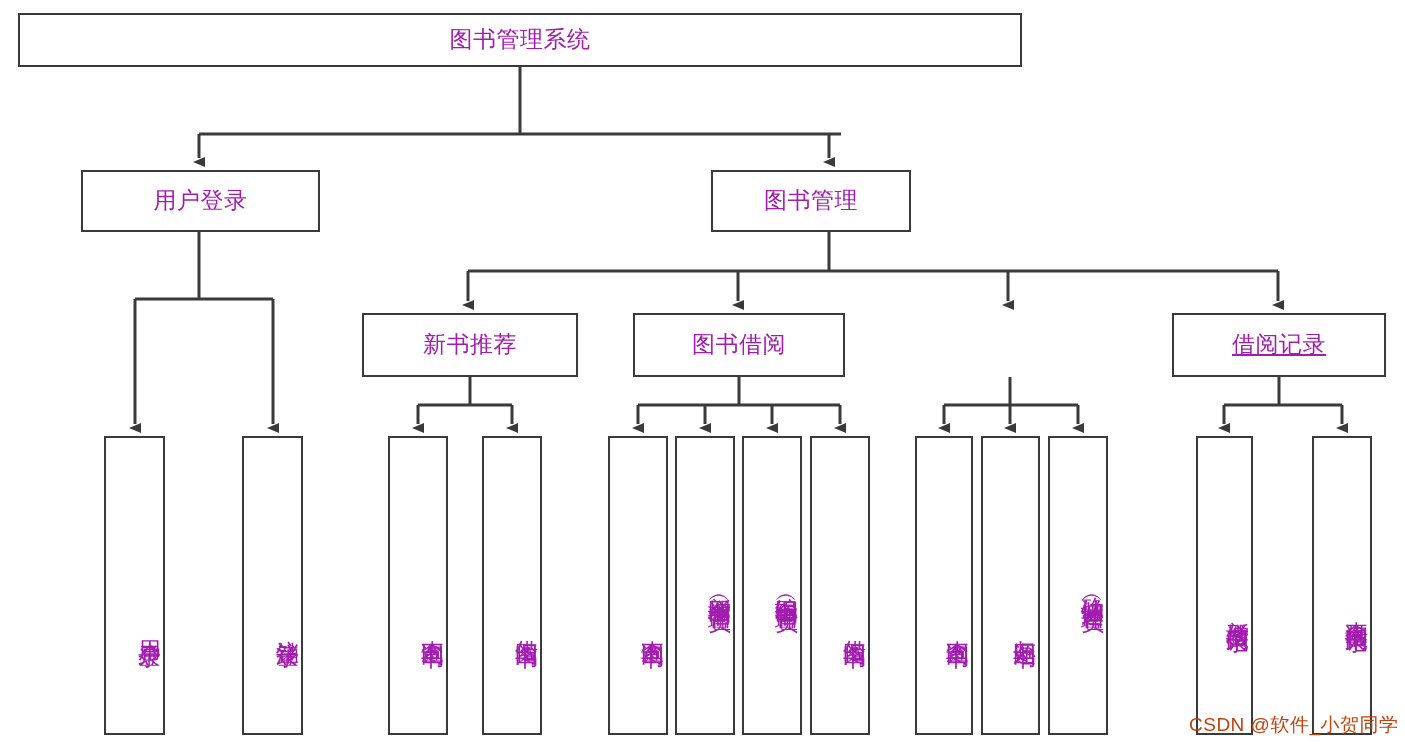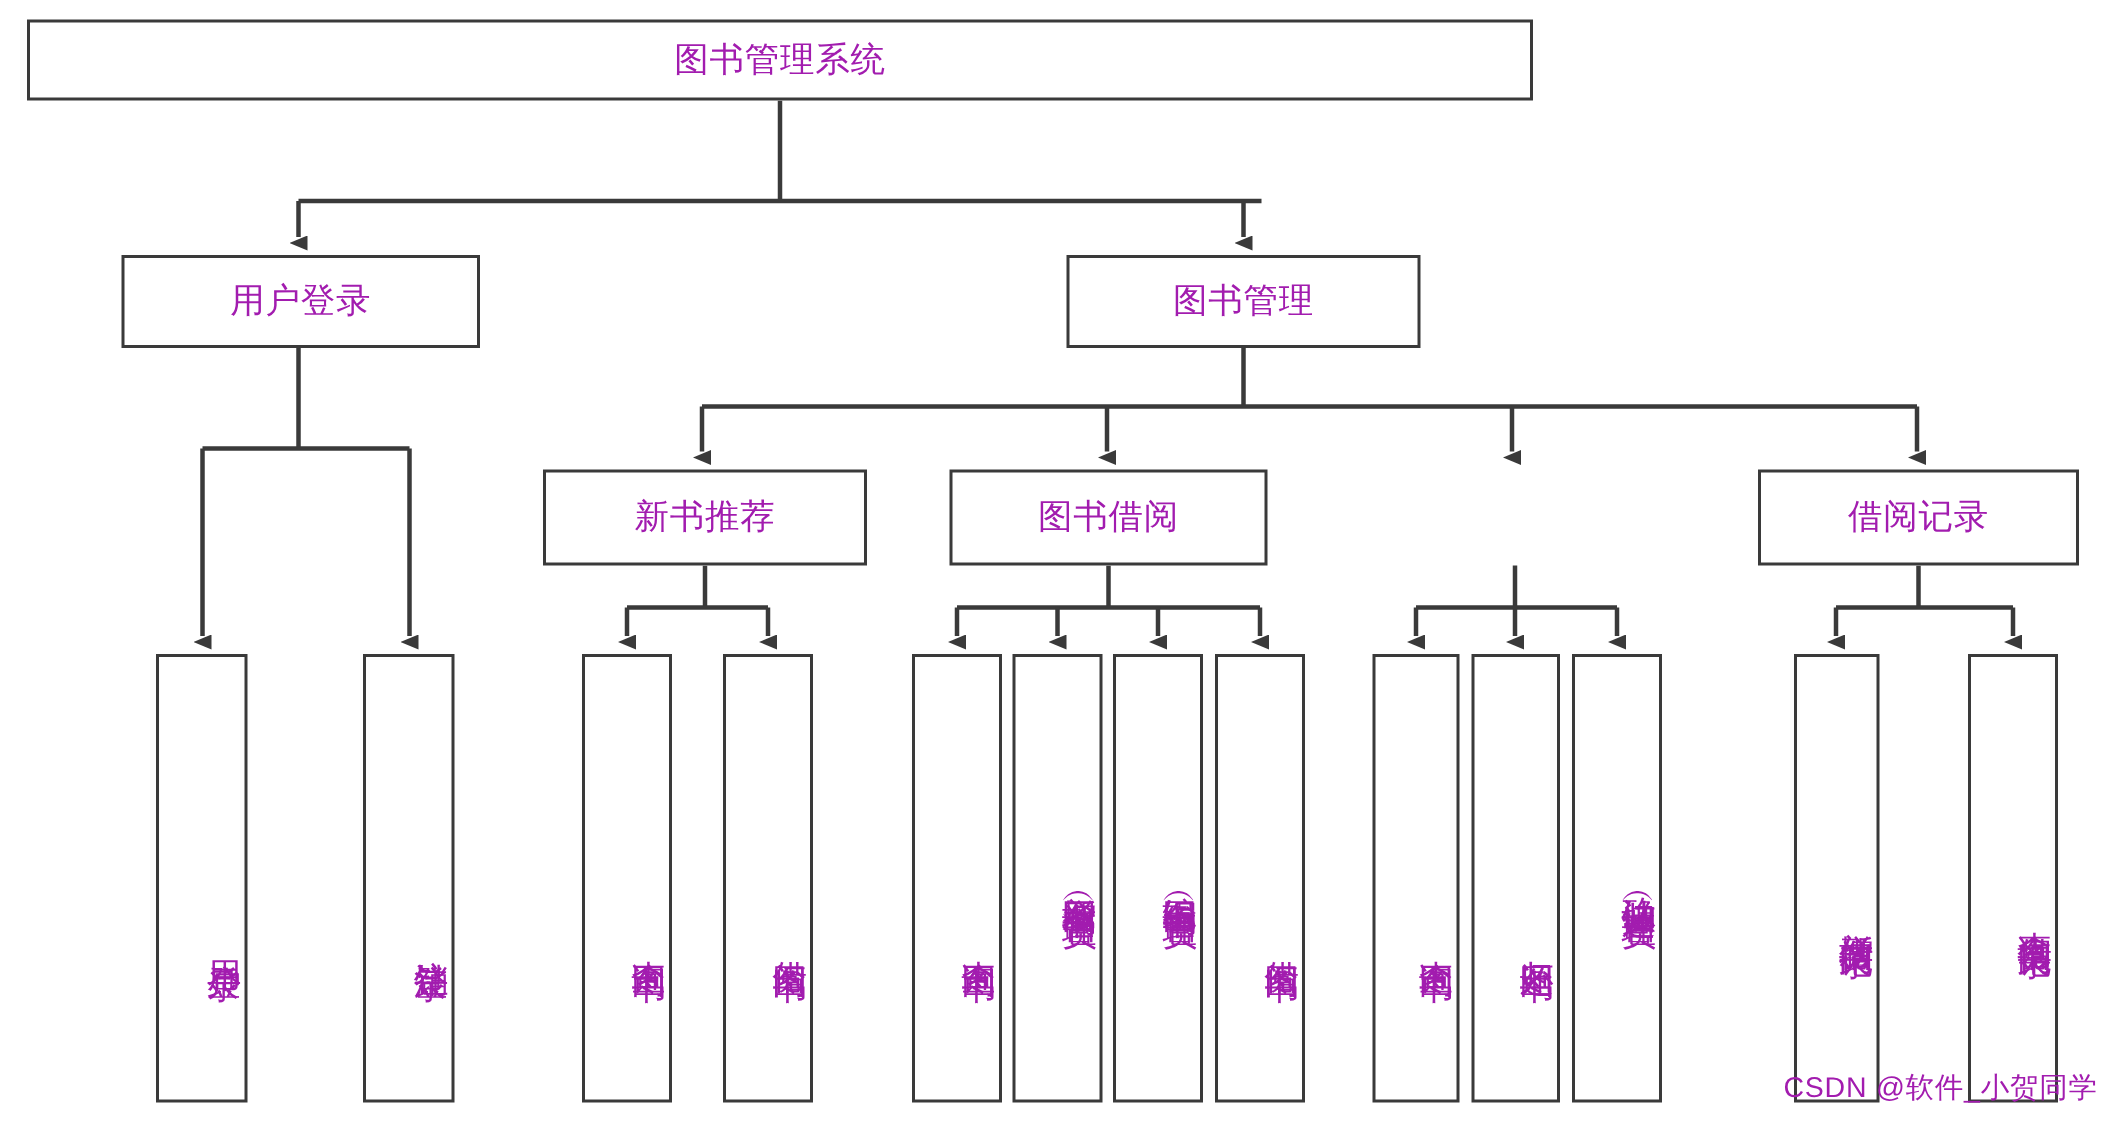--- a/index.html
+++ b/index.html
@@ -51,21 +51,21 @@
     justify-content: center;
     padding-top: 6px;
     white-space: nowrap;
   }
   .node-v.pad-top {
     padding-top: 4px;
   }
   .watermark {
     position: absolute;
     font-size: 19px;
-    color: #a21caf;
+    color: #c2410c;
     white-space: nowrap;
     left: 1189px;
     top: 712px;
     letter-spacing: 0.5px;
   }
 </style>
 </head>
 <body>
 
 <div id="canvas">
@@ -120,31 +120,31 @@
     </g>
   </svg>
 
   <div class="node node-h" style="left:18px; top:13px; width:1004px; height:54px;">
     <span>图书管理系统</span>
   </div>
 
   <div class="node node-h" style="left:81px; top:170px; width:239px; height:62px;">
     <span>用户登录</span>
   </div>
-  <div class="node node-h" style="left:711px; top:170px; width:236px; height:62px;">
+  <div class="node node-h" style="left:711px; top:170px; width:200px; height:62px;">
     <span>图书管理</span>
   </div>
 
   <div class="node node-h" style="left:633px; top:313px; width:212px; height:64px;">
     <span>图书借阅</span>
   </div>
   <div class="node node-h" style="left:362px; top:313px; width:216px; height:64px;">
     <span>新书推荐</span>
   </div>
-  <div class="node node-h" style="left:1172px; top:313px; width:214px; height:64px;">
+  <div class="node node-h" style="left:1172px; top:313px; width:214px; height:64px;text-decoration:underline;">
     <span>借阅记录</span>
   </div>
 
   <div class="node node-v" style="left:104px; top:436px; width:61px; height:299px; padding-top:80px;">
     <span>用户登录</span>
   </div>
   <div class="node node-v" style="left:242px; top:436px; width:61px; height:299px; padding-top:80px;">
     <span>注销登录</span>
   </div>
 

